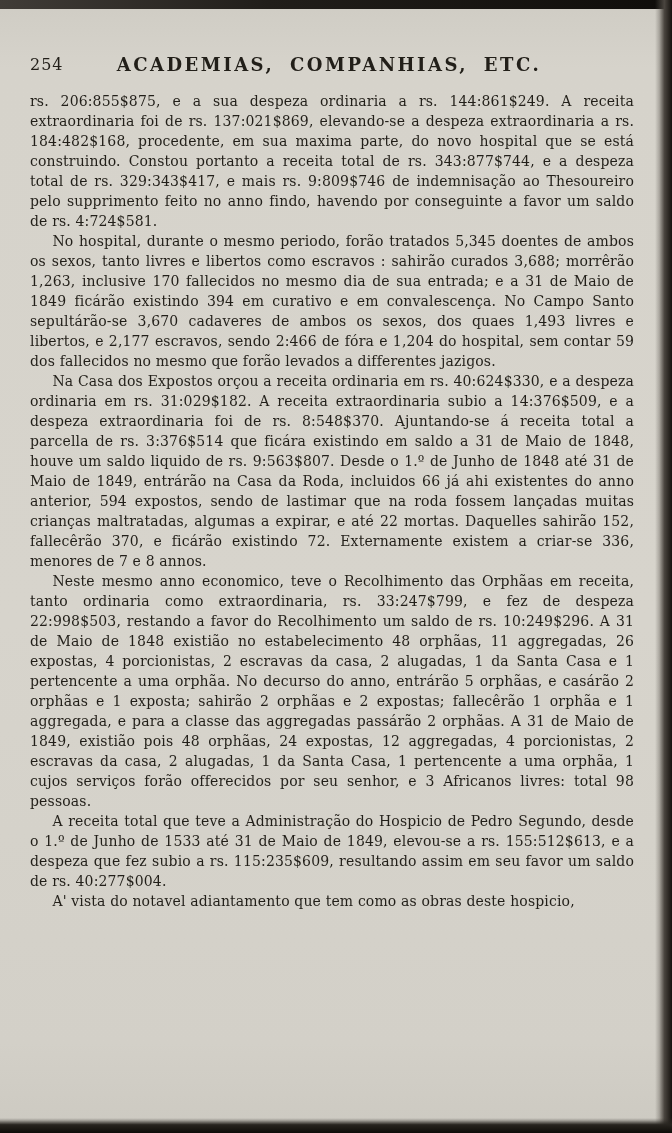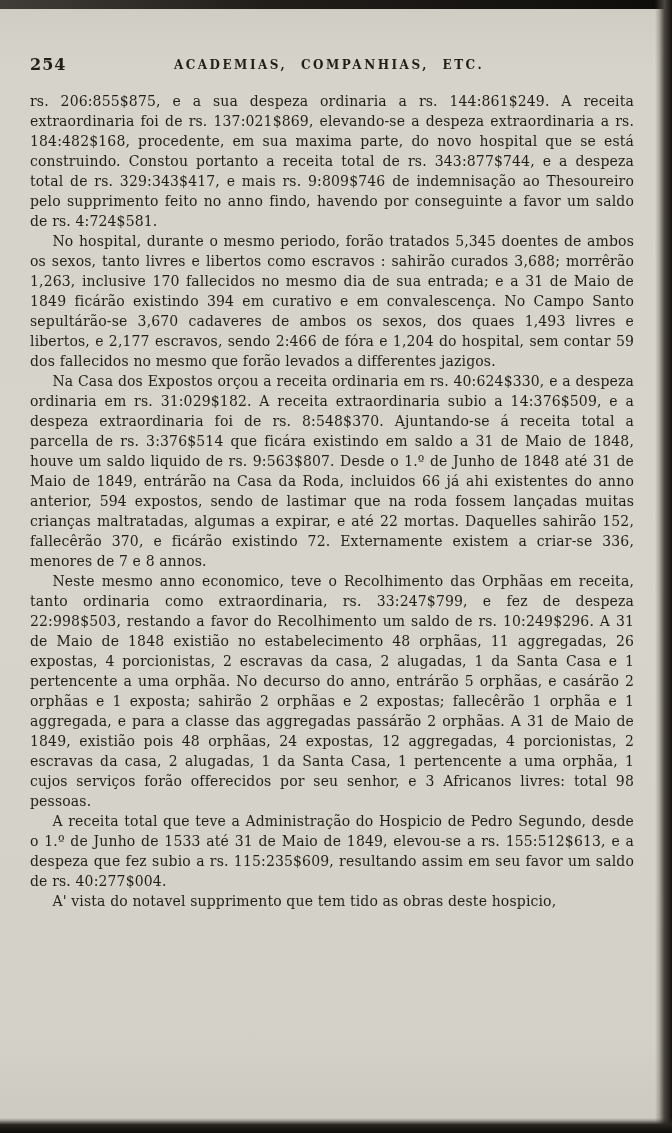--- a/index.html
+++ b/index.html
@@ -42,27 +42,27 @@
   header.page-header {
     position: relative;
     margin: 54px 44px 0 30px;
     text-align: center;
     height: 24px;
   }
   .page-number {
     position: absolute;
     left: 0;
     top: 1px;
-    font-weight: bold;
+    font-weight: normal;
     font-size: 16px;
     letter-spacing: 1px;
   }
   .running-title {
     font-weight: bold;
-    font-size: 12px;
+    font-size: 18px;
     letter-spacing: 2.5px;
     word-spacing: 7px;
     white-space: nowrap;
   }
   main.page-body {
     margin: 13px 38px 16px 30px;
     text-align: justify;
     font-size: 14px;
     line-height: 20px;
     letter-spacing: 0.15px;
@@ -84,20 +84,20 @@
     <span class="page-number">254</span>
     <span class="running-title">ACADEMIAS, COMPANHIAS, ETC.</span>
   </header>
 
   <main class="page-body">
     <p class="noindent">rs. 206:855$875, e a sua despeza ordinaria a rs. 144:861$249. A receita extraordinaria foi de rs. 137:021$869, elevando-se a despeza extraordinaria a rs. 184:482$168, procedente, em sua maxima parte, do novo hospital que se está construindo. Constou portanto a receita total de rs. 343:877$744, e a despeza total de rs. 329:343$417, e mais rs. 9:809$746 de indemnisação ao Thesoureiro pelo supprimento feito no anno findo, havendo por conseguinte a favor um saldo de rs. 4:724$581.</p>
     <p>No hospital, durante o mesmo periodo, forão tratados 5,345 doentes de ambos os sexos, tanto livres e libertos como escravos : sahirão curados 3,688; morrêrão 1,263, inclusive 170 fallecidos no mesmo dia de sua entrada; e a 31 de Maio de 1849 ficárão existindo 394 em curativo e em convalescença. No Campo Santo sepultárão-se 3,670 cadaveres de ambos os sexos, dos quaes 1,493 livres e libertos, e 2,177 escravos, sendo 2:466 de fóra e 1,204 do hospital, sem contar 59 dos fallecidos no mesmo que forão levados a differentes jazigos.</p>
     <p>Na Casa dos Expostos orçou a receita ordinaria em rs. 40:624$330, e a despeza ordinaria em rs. 31:029$182. A receita extraordinaria subio a 14:376$509, e a despeza extraordinaria foi de rs. 8:548$370. Ajuntando-se á receita total a parcella de rs. 3:376$514 que ficára existindo em saldo a 31 de Maio de 1848, houve um saldo liquido de rs. 9:563$807. Desde o 1.º de Junho de 1848 até 31 de Maio de 1849, entrárão na Casa da Roda, incluidos 66 já ahi existentes do anno anterior, 594 expostos, sendo de lastimar que na roda fossem lançadas muitas crianças maltratadas, algumas a expirar, e até 22 mortas. Daquelles sahirão 152, fallecêrão 370, e ficárão existindo 72. Externamente existem a criar-se 336, menores de 7 e 8 annos.</p>
     <p>Neste mesmo anno economico, teve o Recolhimento das Orphãas em receita, tanto ordinaria como extraordinaria, rs. 33:247$799, e fez de despeza 22:998$503, restando a favor do Recolhimento um saldo de rs. 10:249$296. A 31 de Maio de 1848 existião no estabelecimento 48 orphãas, 11 aggregadas, 26 expostas, 4 porcionistas, 2 escravas da casa, 2 alugadas, 1 da Santa Casa e 1 pertencente a uma orphãa. No decurso do anno, entrárão 5 orphãas, e casárão 2 orphãas e 1 exposta; sahirão 2 orphãas e 2 expostas; fallecêrão 1 orphãa e 1 aggregada, e para a classe das aggregadas passárão 2 orphãas. A 31 de Maio de 1849, existião pois 48 orphãas, 24 expostas, 12 aggregadas, 4 porcionistas, 2 escravas da casa, 2 alugadas, 1 da Santa Casa, 1 pertencente a uma orphãa, 1 cujos serviços forão offerecidos por seu senhor, e 3 Africanos livres: total 98 pessoas.</p>
     <p>A receita total que teve a Administração do Hospicio de Pedro Segundo, desde o 1.º de Junho de 1533 até 31 de Maio de 1849, elevou-se a rs. 155:512$613, e a despeza que fez subio a rs. 115:235$609, resultando assim em seu favor um saldo de rs. 40:277$004.</p>
-    <p>A' vista do notavel supprimento que tem tido as obras deste hospicio,</p>
+    <p>A' vista do notavel adiantamento que tem como as obras deste hospicio,</p>
   </main>
 
   <div class="edge-top"></div>
   <div class="edge-right"></div>
   <div class="edge-bottom"></div>
 
 </div>
 
 </body></html>

